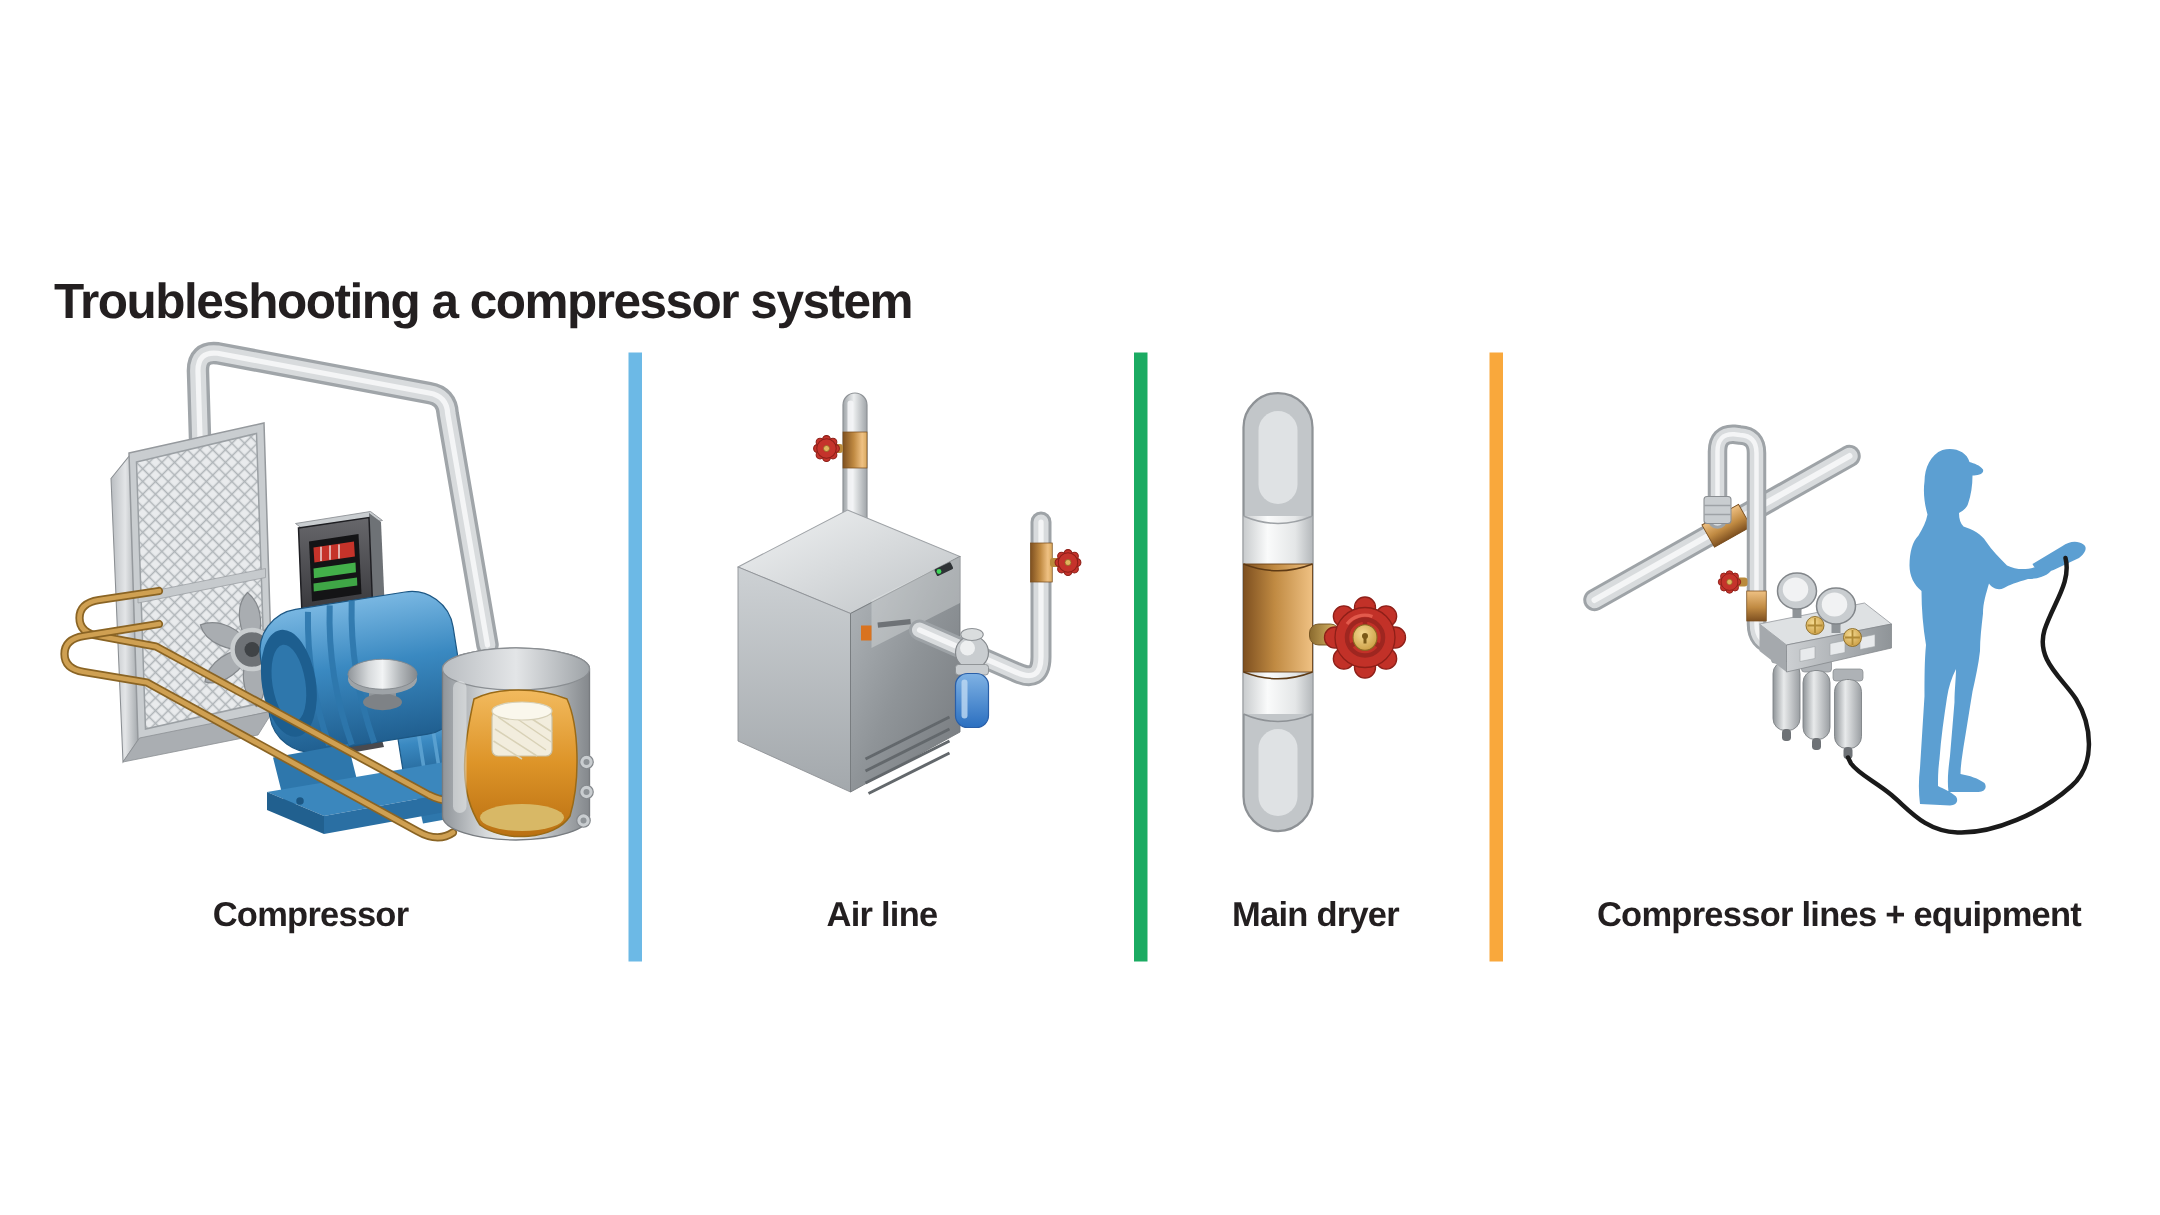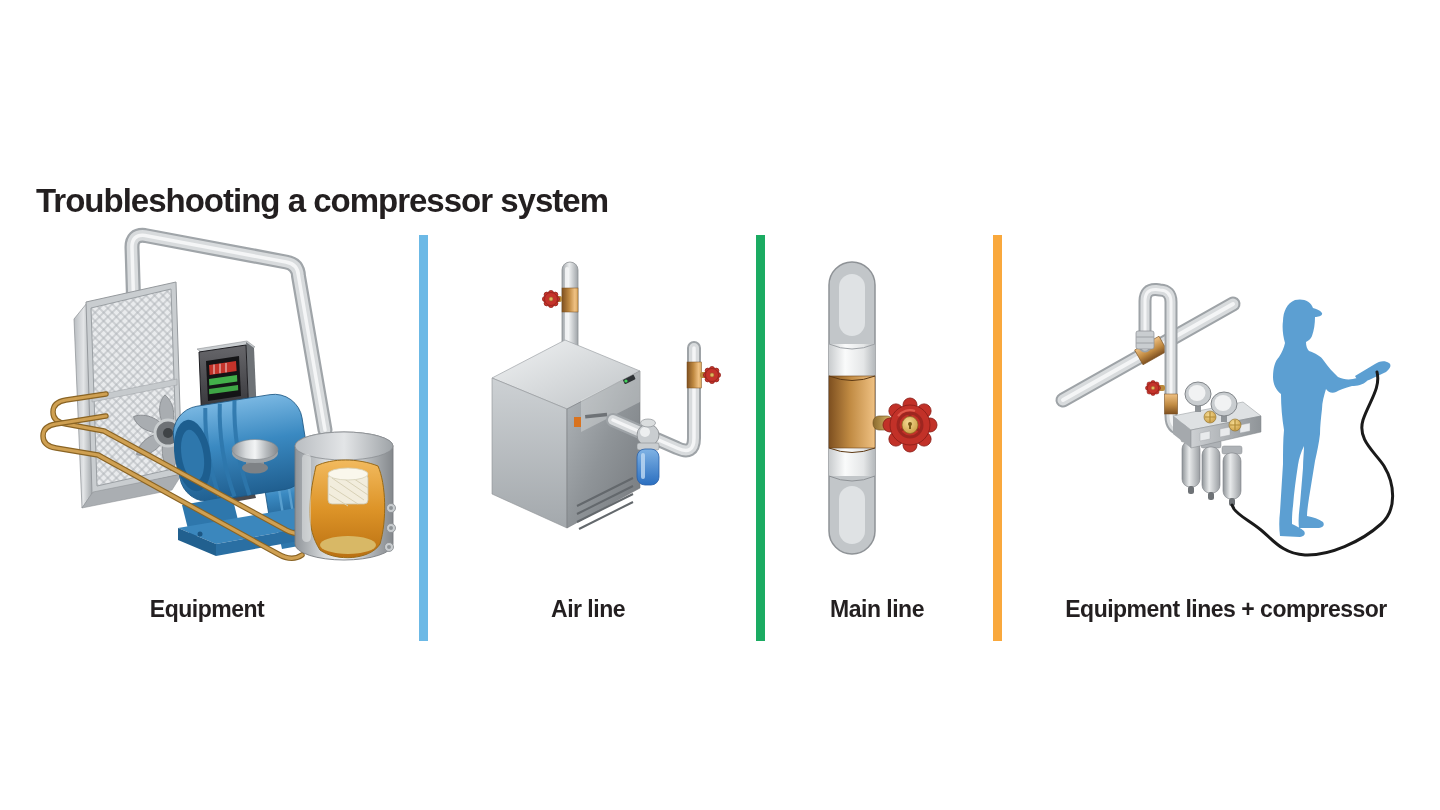--- a/index.html
+++ b/index.html
@@ -27,24 +27,24 @@
 <body>
 
 <div class="stage">
 
   <h1 class="title">Troubleshooting a compressor system</h1>
 
   <div class="divider" id="divider-1" style="background: rgb(108, 185, 230);"></div>
   <div class="divider" id="divider-2" style="background: rgb(27, 171, 98);"></div>
   <div class="divider" id="divider-3" style="background: rgb(249, 168, 60);"></div>
 
-  <div class="sec-label" id="label-compressor">Equipment</div>
+  <div class="sec-label" id="label-compressor">Compressor</div>
   <div class="sec-label" id="label-air-dryer">Air line</div>
-  <div class="sec-label" id="label-main-line">Main line</div>
-  <div class="sec-label" id="label-equipment">Equipment lines + compressor</div>
+  <div class="sec-label" id="label-main-line">Main dryer</div>
+  <div class="sec-label" id="label-equipment">Compressor lines + equipment</div>
 
   <svg class="illus" id="illus-compressor" width="365" height="360" viewBox="0 0 365 360">
     <defs>
       <pattern id="c-mesh" width="6" height="6" patternUnits="userSpaceOnUse" patternTransform="rotate(45)">
         <rect width="6" height="6" fill="#E9EBED"></rect>
         <path d="M0,1 H6 M1,0 V6" stroke="#AFB4B8" stroke-width="1"></path>
       </pattern>
       <linearGradient id="c-steel" x1="0" y1="0" x2="1" y2="0">
         <stop offset="0" stop-color="#8F9499"></stop>
           <stop offset="0.3" stop-color="#D7DADC"></stop>

